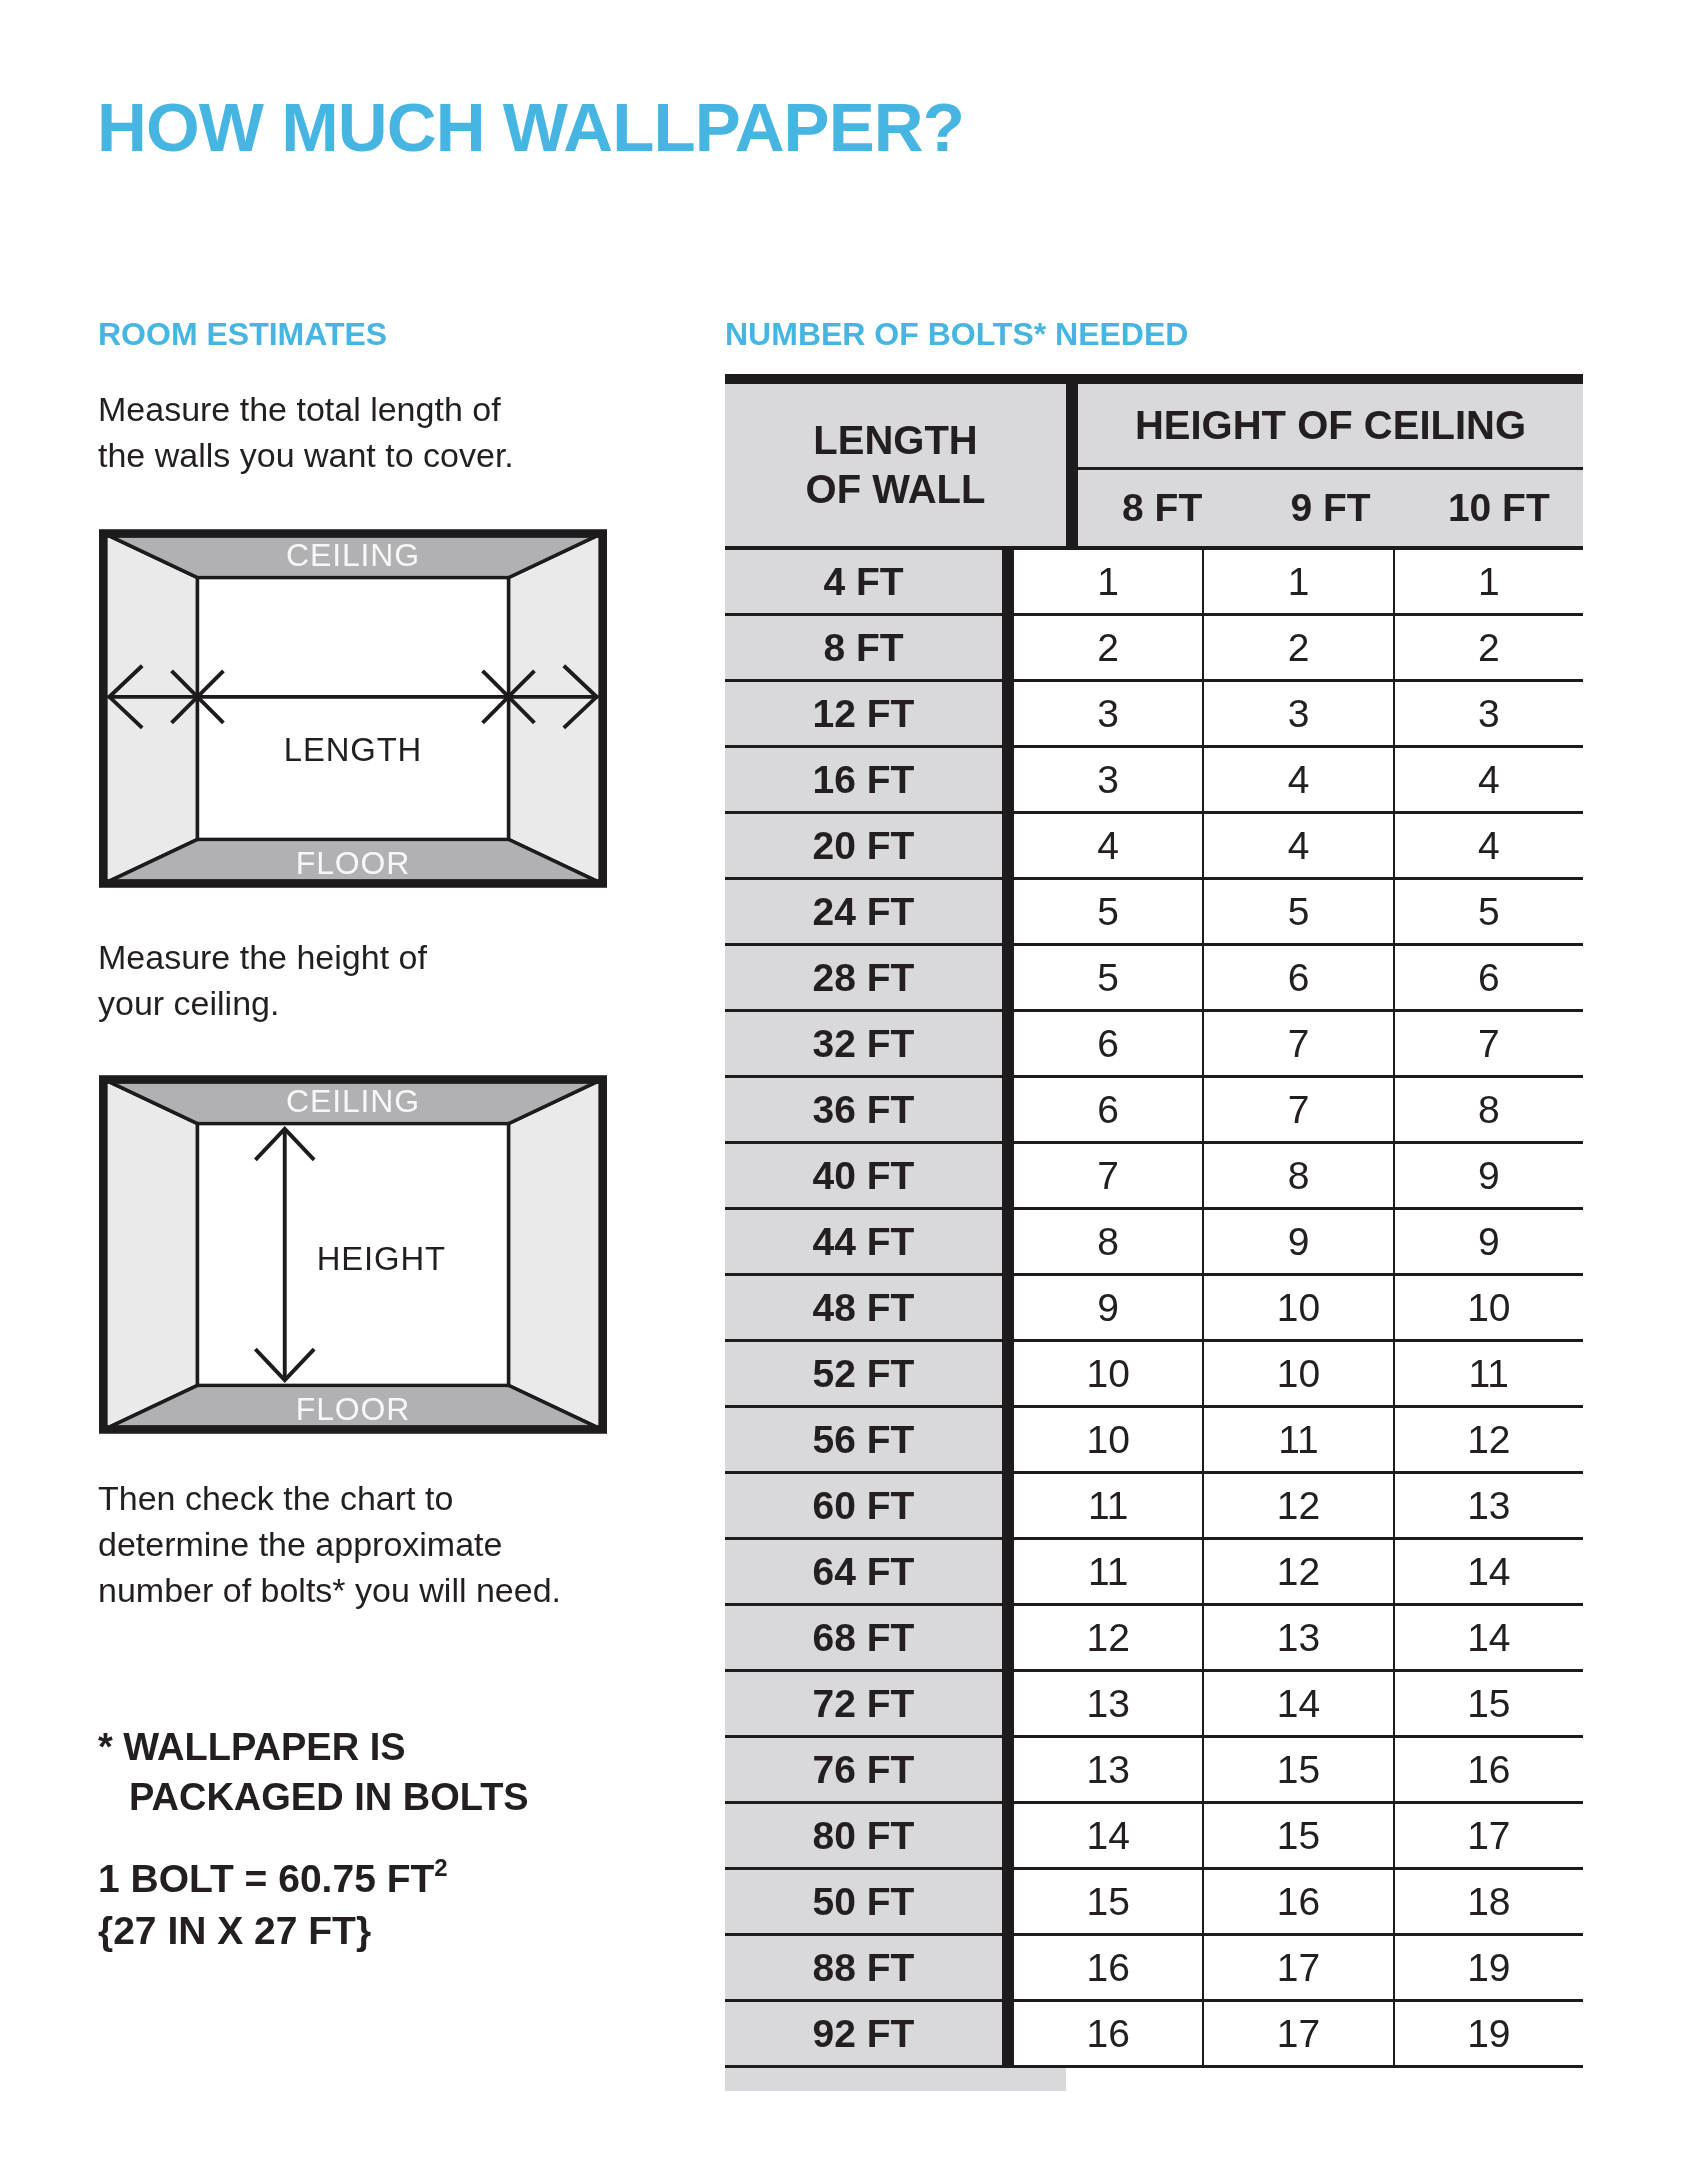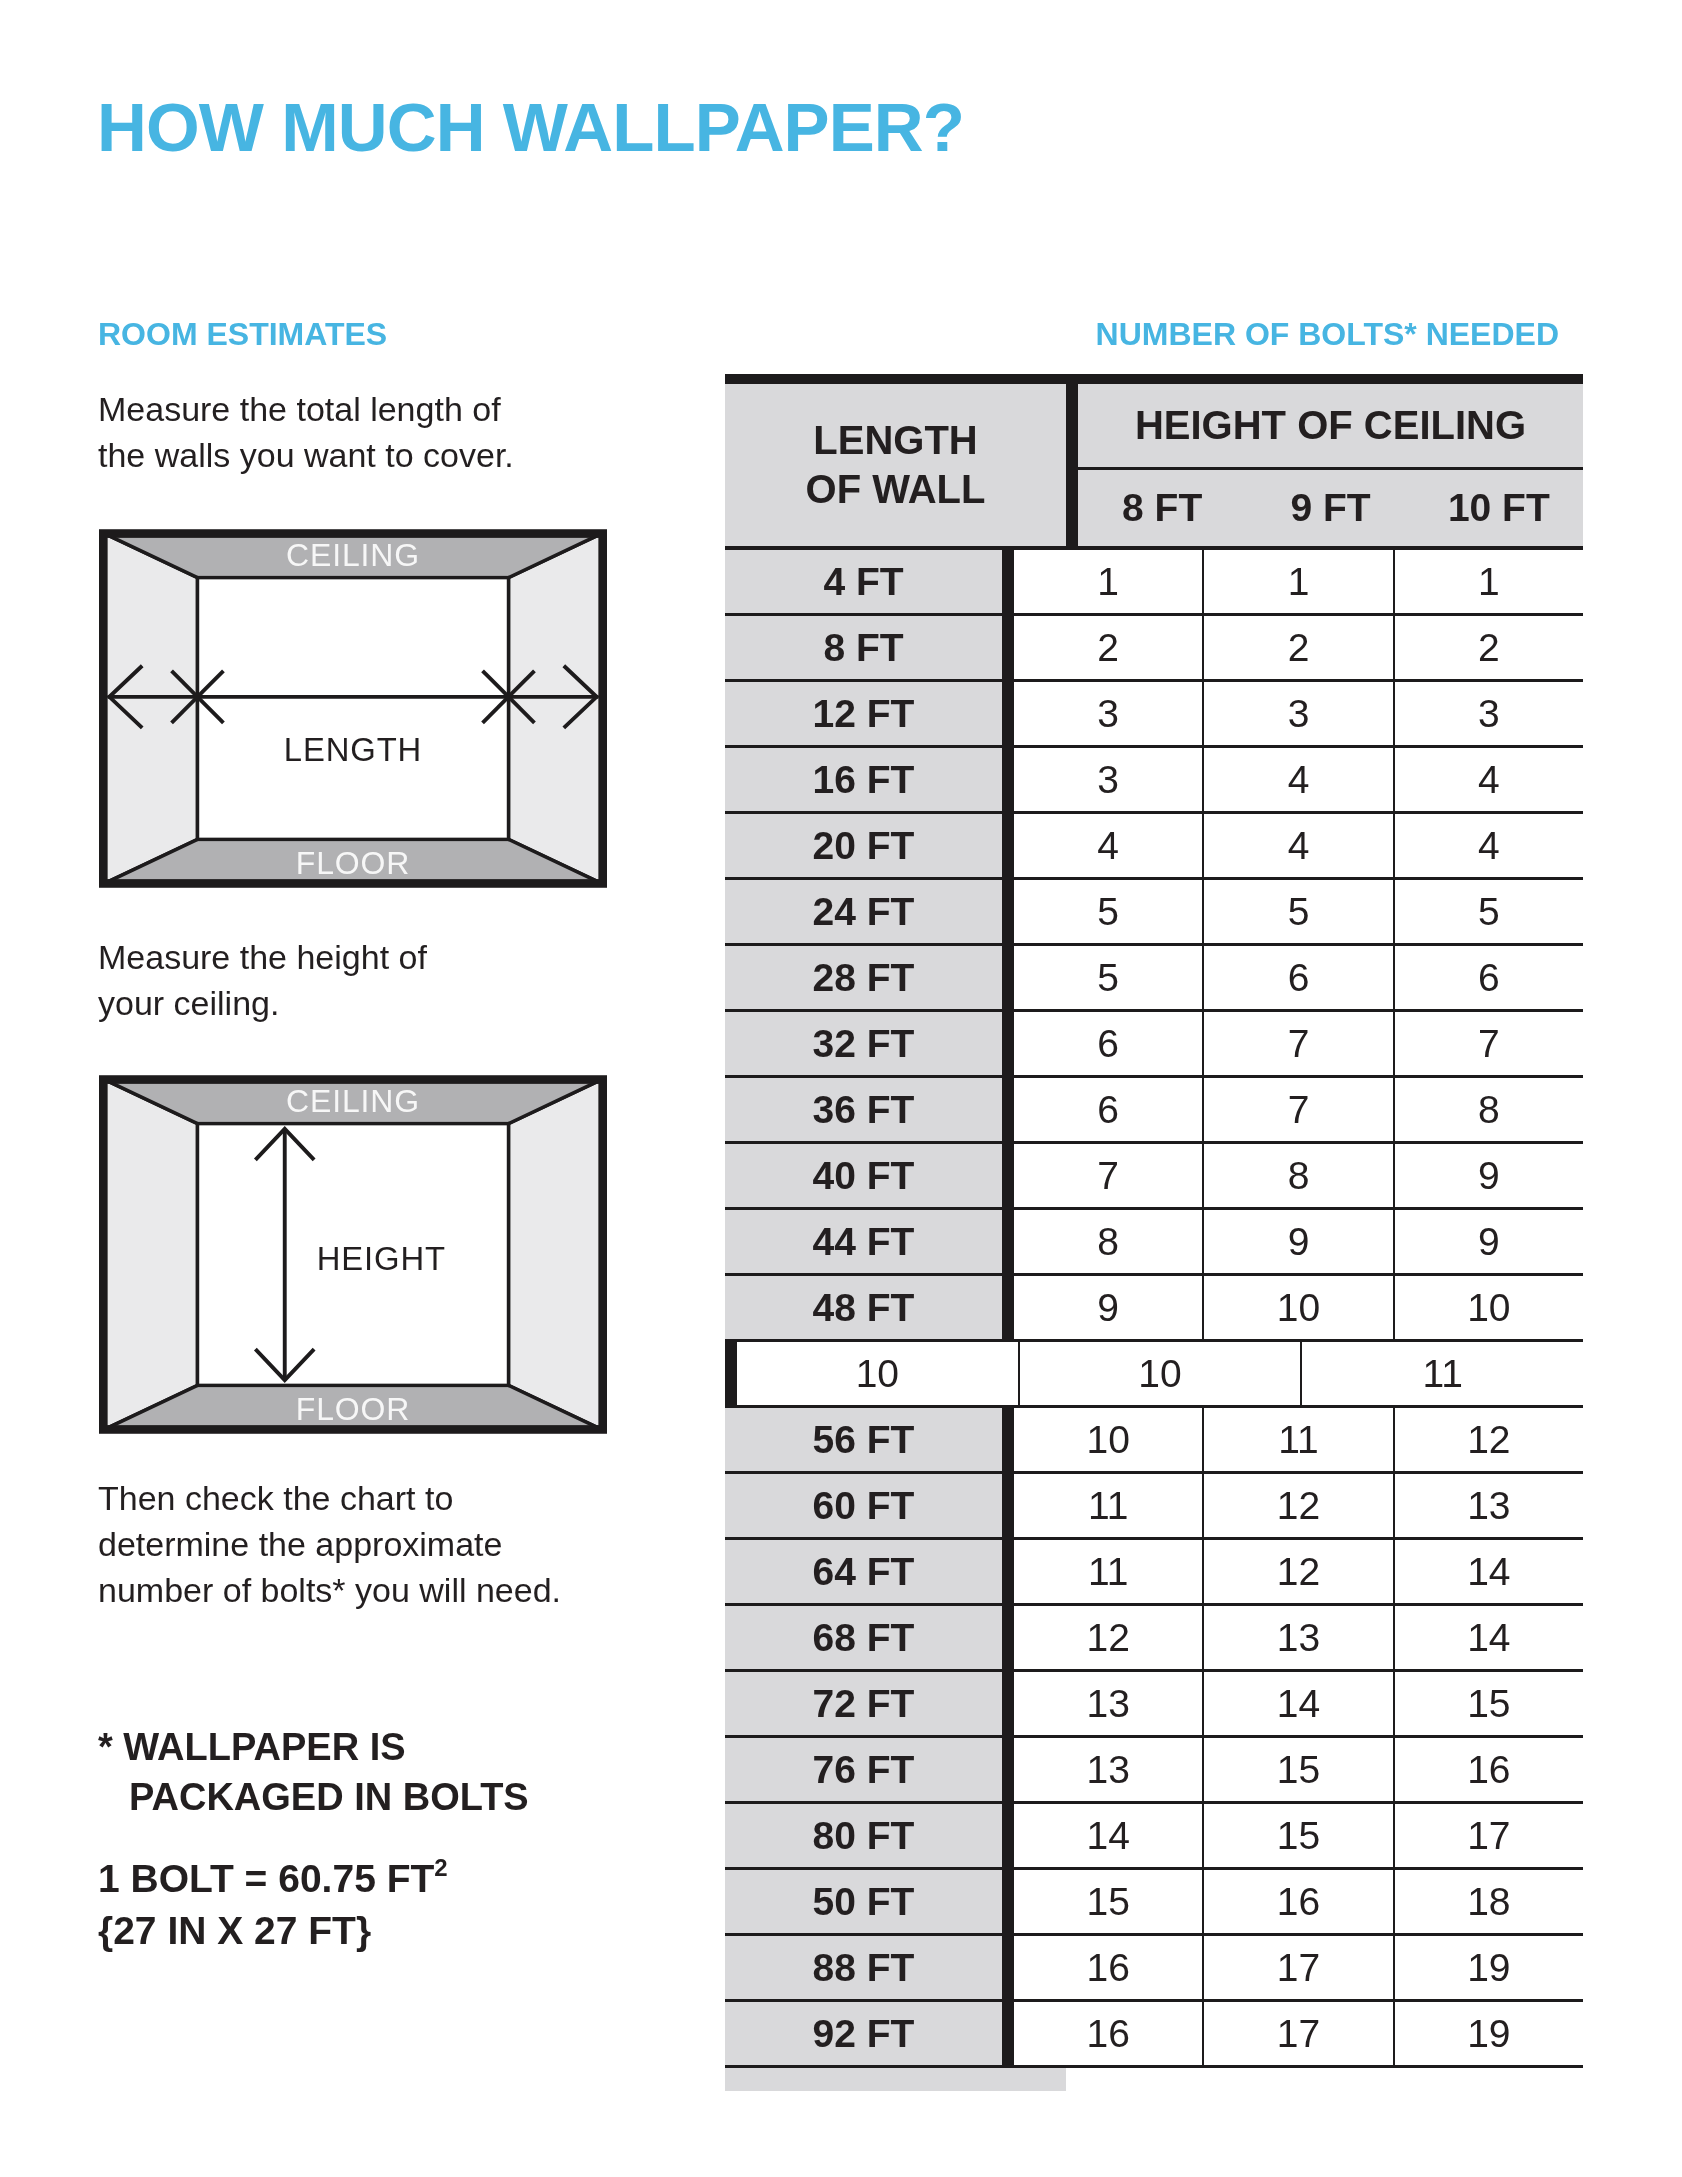--- a/index.html
+++ b/index.html
@@ -16,21 +16,21 @@
   .page-title {
     position: absolute; left: 97px; top: 88px;
     font-size: 69px; font-weight: bold; letter-spacing: -0.9px;
     color: #47b5e2; white-space: nowrap;
   }
   .section-title {
     font-size: 32px; font-weight: bold; color: #47b5e2;
     letter-spacing: 0; white-space: nowrap;
   }
   #room-estimates-title { position: absolute; left: 98px; top: 316px; }
-  #bolts-title { position: absolute; left: 701px; top: 316px; width: 858px; text-align: right; }
+  #bolts-title { position: absolute; left: 725px; top: 316px; width: 858px; text-align: left; }
 
   .para { position: absolute; left: 98px; font-size: 34px; line-height: 46px; color: #231f20; }
   #step1 { top: 386px; }
   #step2 { top: 934px; }
   #step3 { top: 1475px; }
 
   .diagram { position: absolute; left: 99px; width: 508px; height: 359px; }
   #diagram-length { top: 529px; }
   #diagram-height { top: 1075px; }
   svg text { font-family: "Liberation Sans", "DejaVu Sans", sans-serif; }
@@ -262,20 +262,21 @@
         </div>
         <div class="trow">
           <div class="tlabel">48 FT</div>
           <div class="tvals">
             <div class="tcell">9</div>
             <div class="tcell">10</div>
             <div class="tcell">10</div>
           </div>
         </div>
         <div class="trow">
+          <div class="tlabel">52 FT</div>
           <div class="tvals">
             <div class="tcell">10</div>
             <div class="tcell">10</div>
             <div class="tcell">11</div>
           </div>
         </div>
         <div class="trow">
           <div class="tlabel">56 FT</div>
           <div class="tvals">
             <div class="tcell">10</div>

